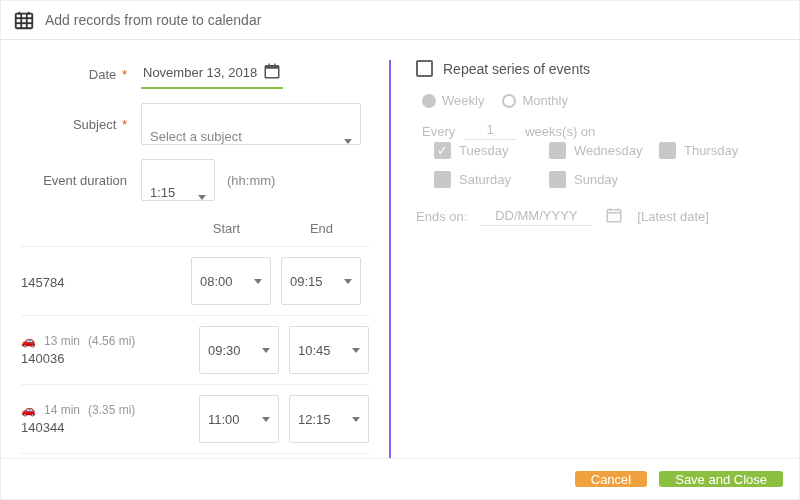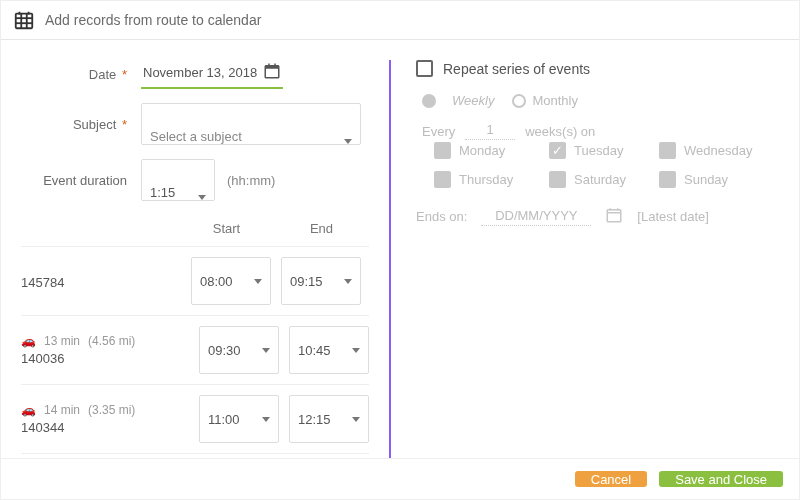--- a/index.html
+++ b/index.html
@@ -287,41 +287,37 @@
     <div class="right">
 
       <div class="repeat-row">
         <span class="chk"></span>
         <span class="repeat-label">Repeat series of events</span>
       </div>
 
       <div class="disabled-block">
 
         <div class="freq-row">
-          <span style="display:flex;align-items:center;gap:16px;font-style:italic;">
+          <span style="display:flex;align-items:center;gap:6px;">
             <span class="radio-dot"></span>
             <span class="freq-label">Weekly</span>
           </span>
           <span style="display:flex;align-items:center;gap:6px;">
             <span class="radio-ring"></span>
             <span class="freq-label">Monthly</span>
           </span>
         </div>
 
         <div class="every-row">
           <span>Every</span>
           <span class="every-val">1</span>
           <span>weeks(s) on</span>
         </div>
 
         <div class="days">
-          <div class="day">
-              <span class="box"></span>
-              <span>Monday</span>
-            </div>
           <div class="day">
               <span class="box">✓</span>
               <span>Tuesday</span>
             </div>
           <div class="day">
               <span class="box"></span>
               <span>Wednesday</span>
             </div>
           <div class="day">
               <span class="box"></span>

